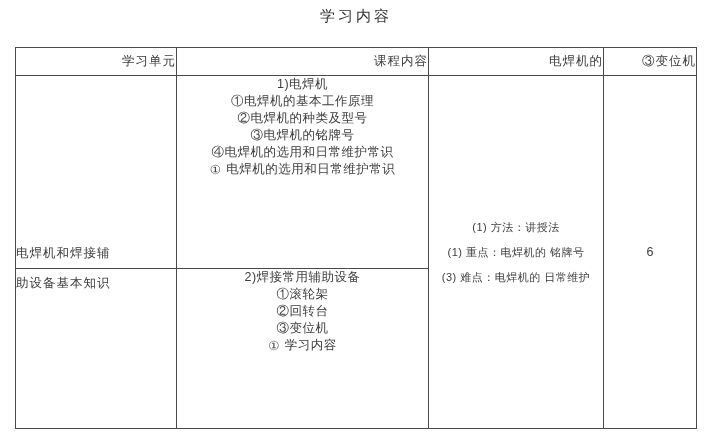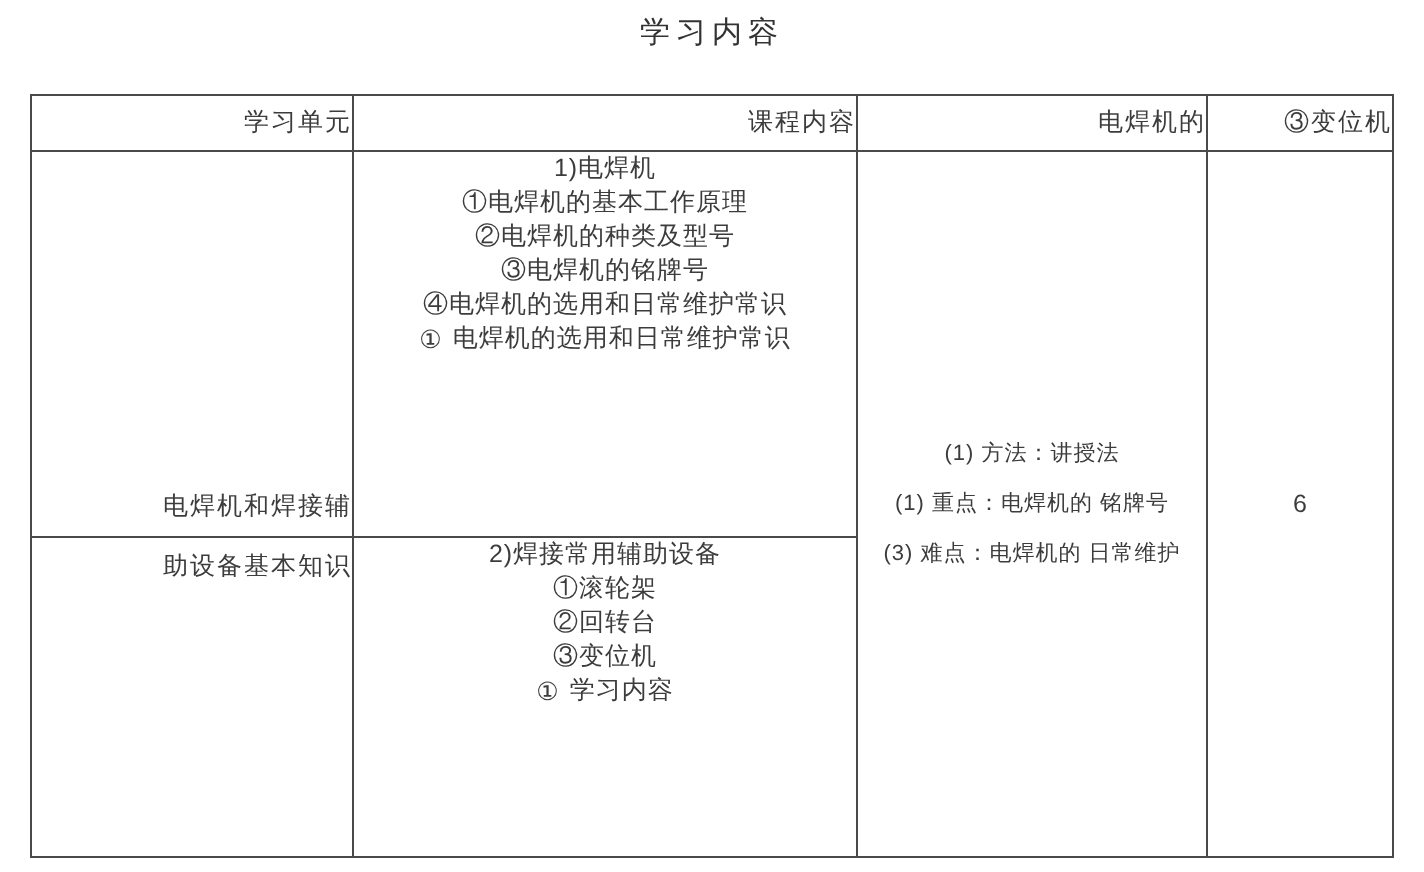--- a/index.html
+++ b/index.html
@@ -42,21 +42,21 @@
   }
   .learning-table th {
     height: 27px;
     text-align: right;
     letter-spacing: 1px;
   }
   tr.body-row-1 { height: 193px; }
   tr.body-row-2 { height: 160px; }
 
   
-  td.unit-cell { text-align: right; letter-spacing: 1px; }
+  td.unit-cell { text-align: left; letter-spacing: 1px; }
   td.unit-top  { vertical-align: bottom; padding-bottom: 6px; }
   td.unit-bottom { vertical-align: top; padding-top: 6px; margin-top: 46px; }
 
   
   td.content-cell { vertical-align: top; }
   .content-lines {
     display: flex;
     flex-direction: column;
     height: 100%;
   }

